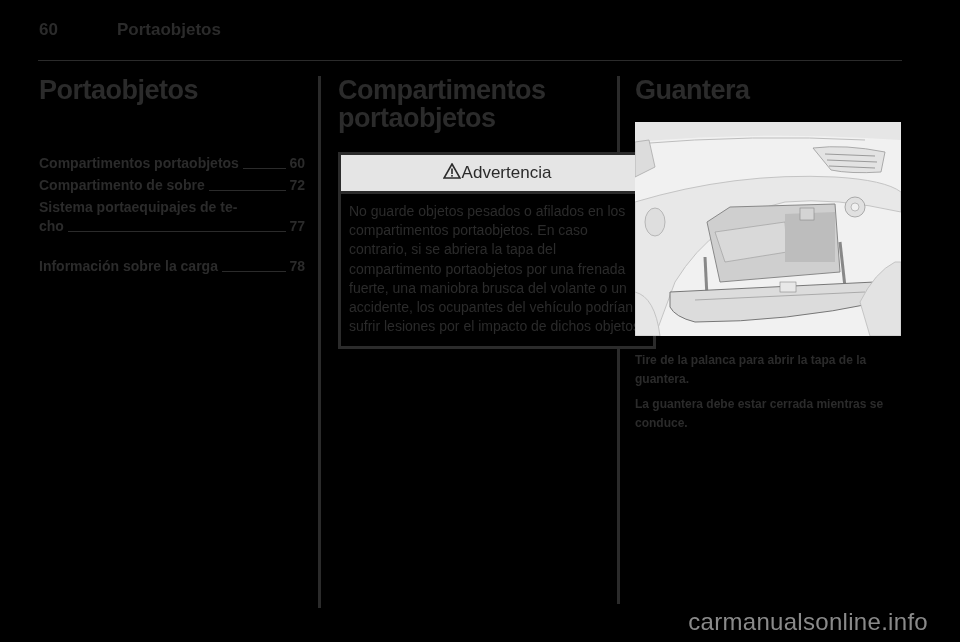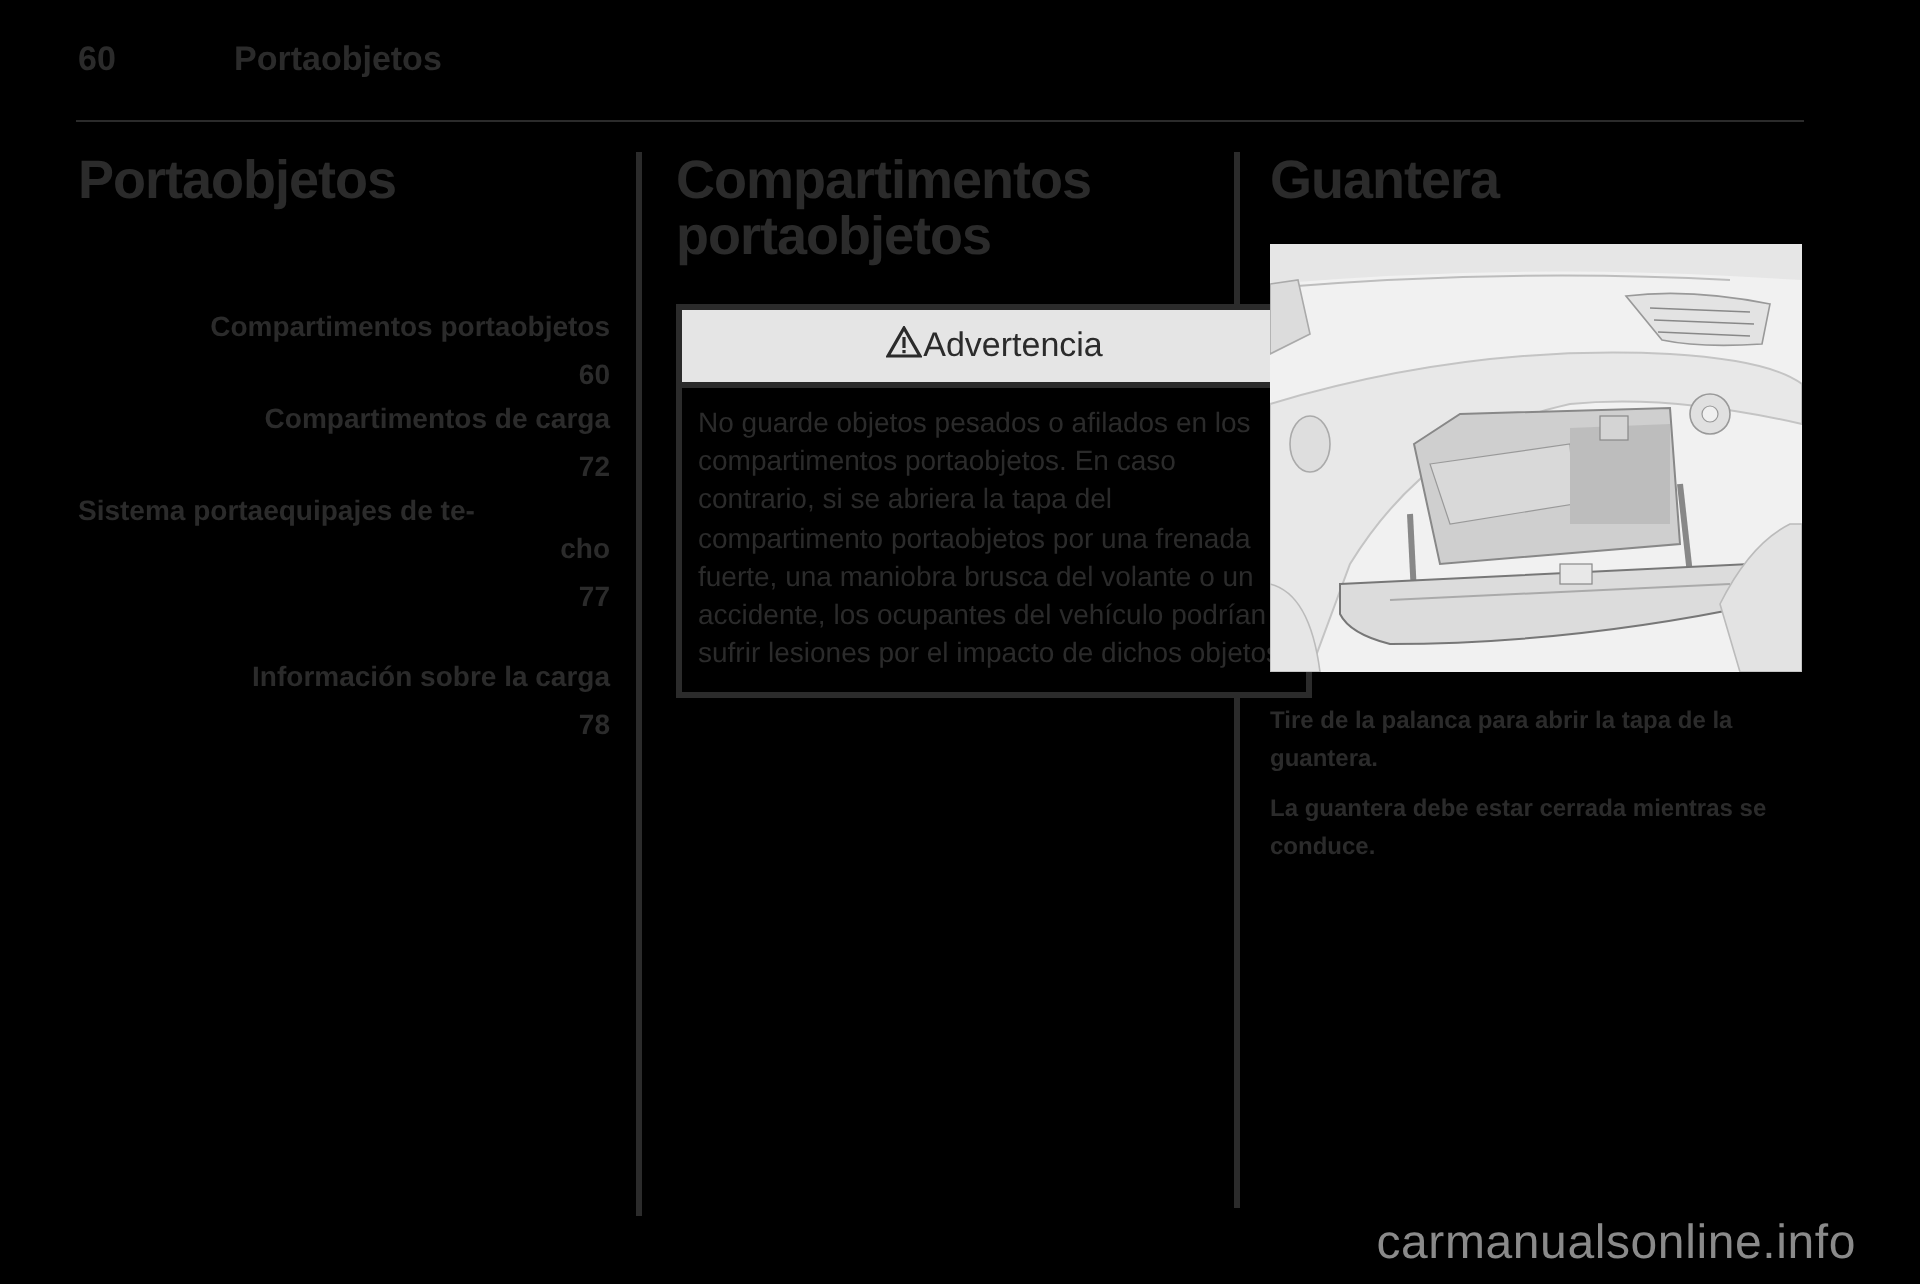--- a/index.html
+++ b/index.html
@@ -12,21 +12,21 @@
   .hdr-rule { position: absolute; left: 38px; top: 60px; width: 864px; height: 1px; background: #2b2b2b; }
   .col-div { position: absolute; top: 76px; width: 3px; background: #2b2b2b; }
   .col-div.d1 { left: 318px; height: 532px; }
   .col-div.d2 { left: 617px; height: 528px; }
   .col { position: absolute; top: 76px; }
   .col1 { left: 39px; width: 266px; }
   .col2 { left: 338px; width: 318px; }
   .col3 { left: 635px; width: 270px; }
   h1 { margin: 0; font-size: 27px; font-weight: bold; line-height: 28px; letter-spacing: -0.5px; color: #2b2b2b; }
   .toc { margin-top: 50px; }
-  .toc-row { display: flex; align-items: flex-end; font-size: 14px; font-weight: bold; line-height: 19px; margin-bottom: 3px; flex-direction: column; }
+  .toc-row { display: flex; align-items: flex-end; font-size: 14px; font-weight: bold; line-height: 19px; margin-bottom: 3px; }
   .toc-row .lbl { white-space: nowrap; }
   .toc-row .dots { flex: 1; border-bottom: 1.5px solid #2b2b2b; margin: 0 3px 4px 4px; }
   .toc-row .pg { white-space: nowrap; }
   .toc-multi { font-size: 14px; font-weight: bold; line-height: 19px; margin-bottom: 21px; }
   .warn { margin-top: 20px; border: 3px solid #2b2b2b; background: #000; }
   .warn-head { background: #e5e5e5; color: #2b2b2b; text-align: center; font-size: 17px; height: 36px; line-height: 36px; border-bottom: 3px solid #2b2b2b; }
   .warn-icon { display: inline-block; vertical-align: middle; margin-right: 1px; }
   .warn-body { padding: 8px 8px 10px 8px; font-size: 14px; font-weight: normal; line-height: 19.2px; }
   .photo { margin-top: 18px; width: 266px; height: 214px; position: relative; overflow: hidden; background: #efefef; }
   .p-text { font-size: 12px; font-weight: bold; line-height: 19px; margin: 0 0 6px 0; }
@@ -45,21 +45,21 @@
 
 <div class="col col1">
   <h1>Portaobjetos</h1>
   <div class="toc">
     <div class="toc-row">
       <span class="lbl">Compartimentos portaobjetos</span>
       <span class="dots"></span>
       <span class="pg">60</span>
     </div>
     <div class="toc-row">
-      <span class="lbl">Compartimentos de carga</span>
+      <span class="lbl">Compartimento de sobre</span>
       <span class="dots"></span>
       <span class="pg">72</span>
     </div>
     <div class="toc-multi">
       <div>Sistema portaequipajes de te-</div>
       <div class="toc-row" style="margin-bottom:0">
         <span class="lbl">cho</span>
         <span class="dots"></span>
         <span class="pg">77</span>
       </div>

